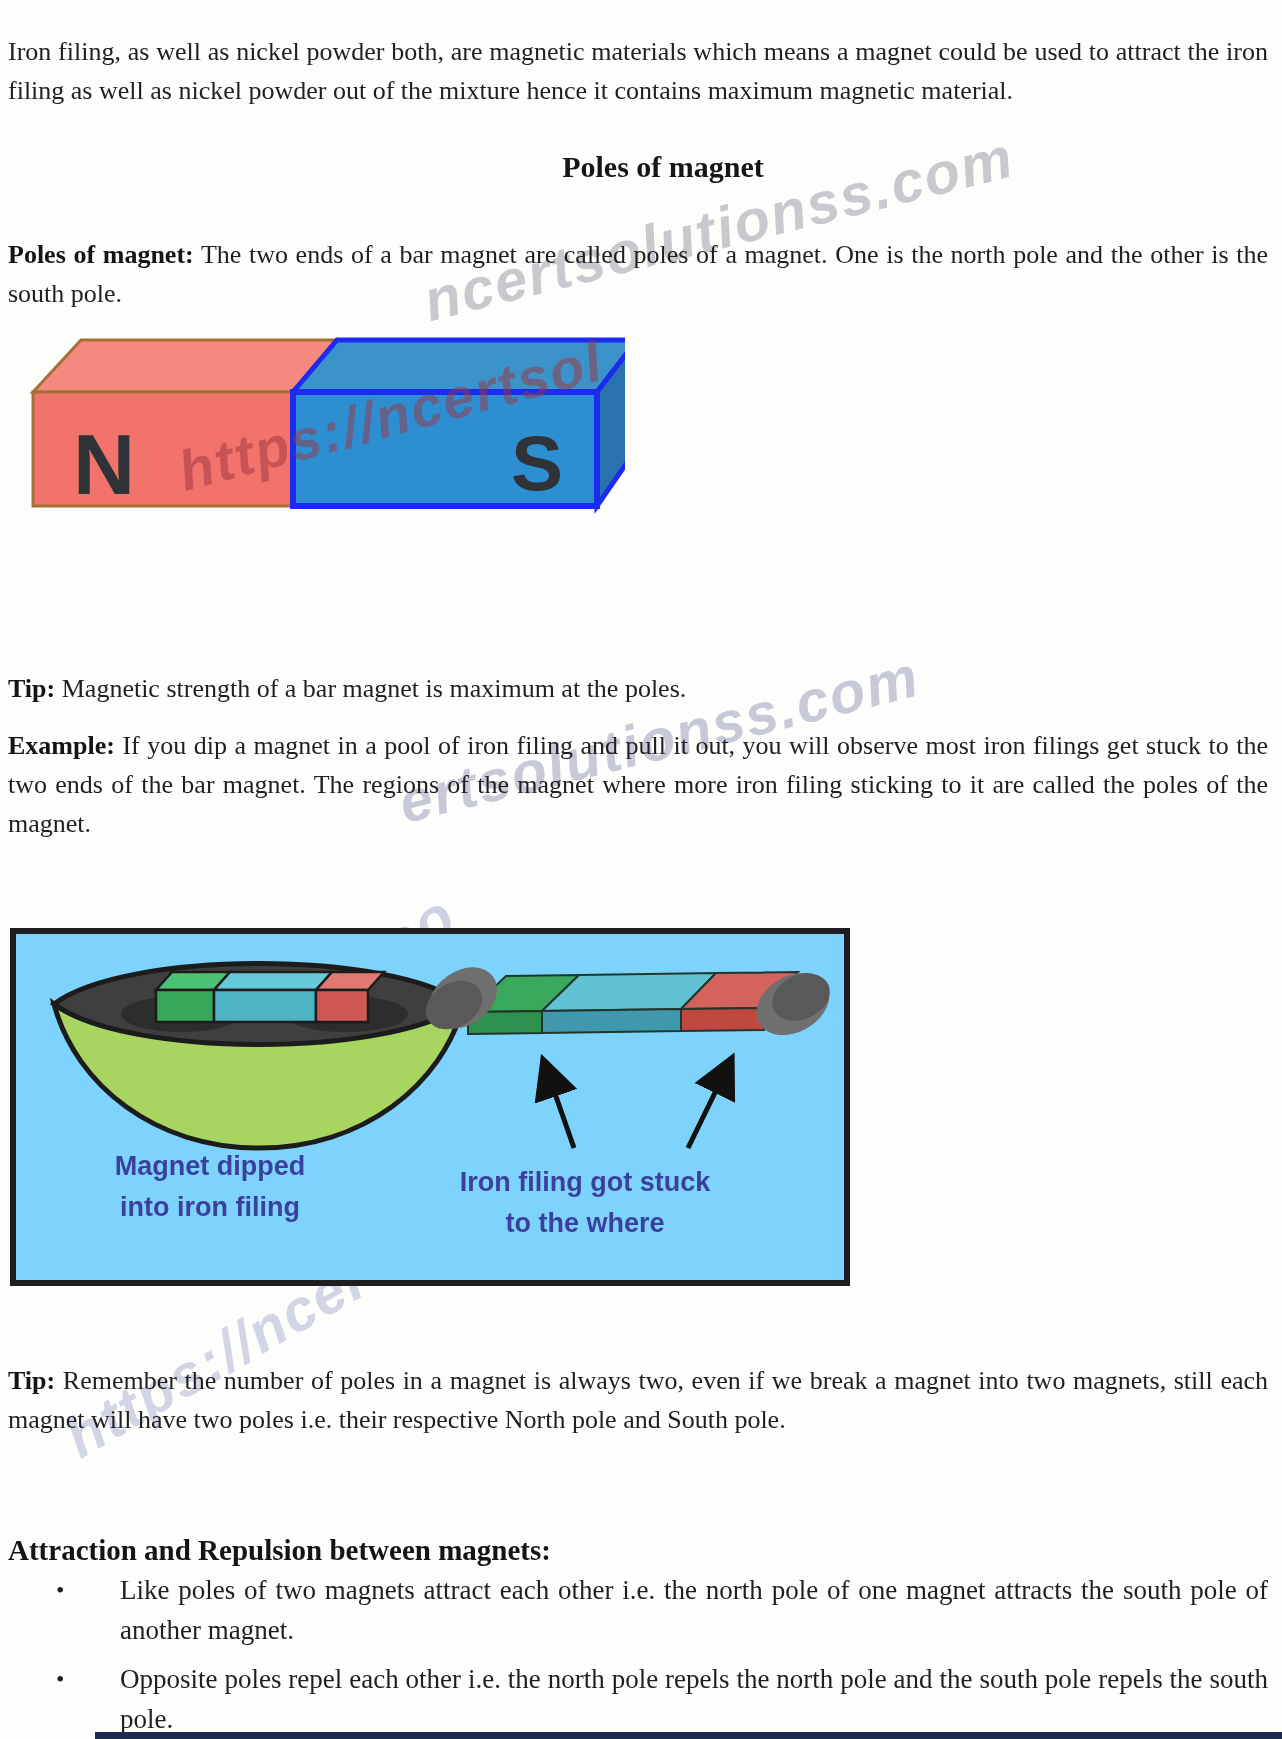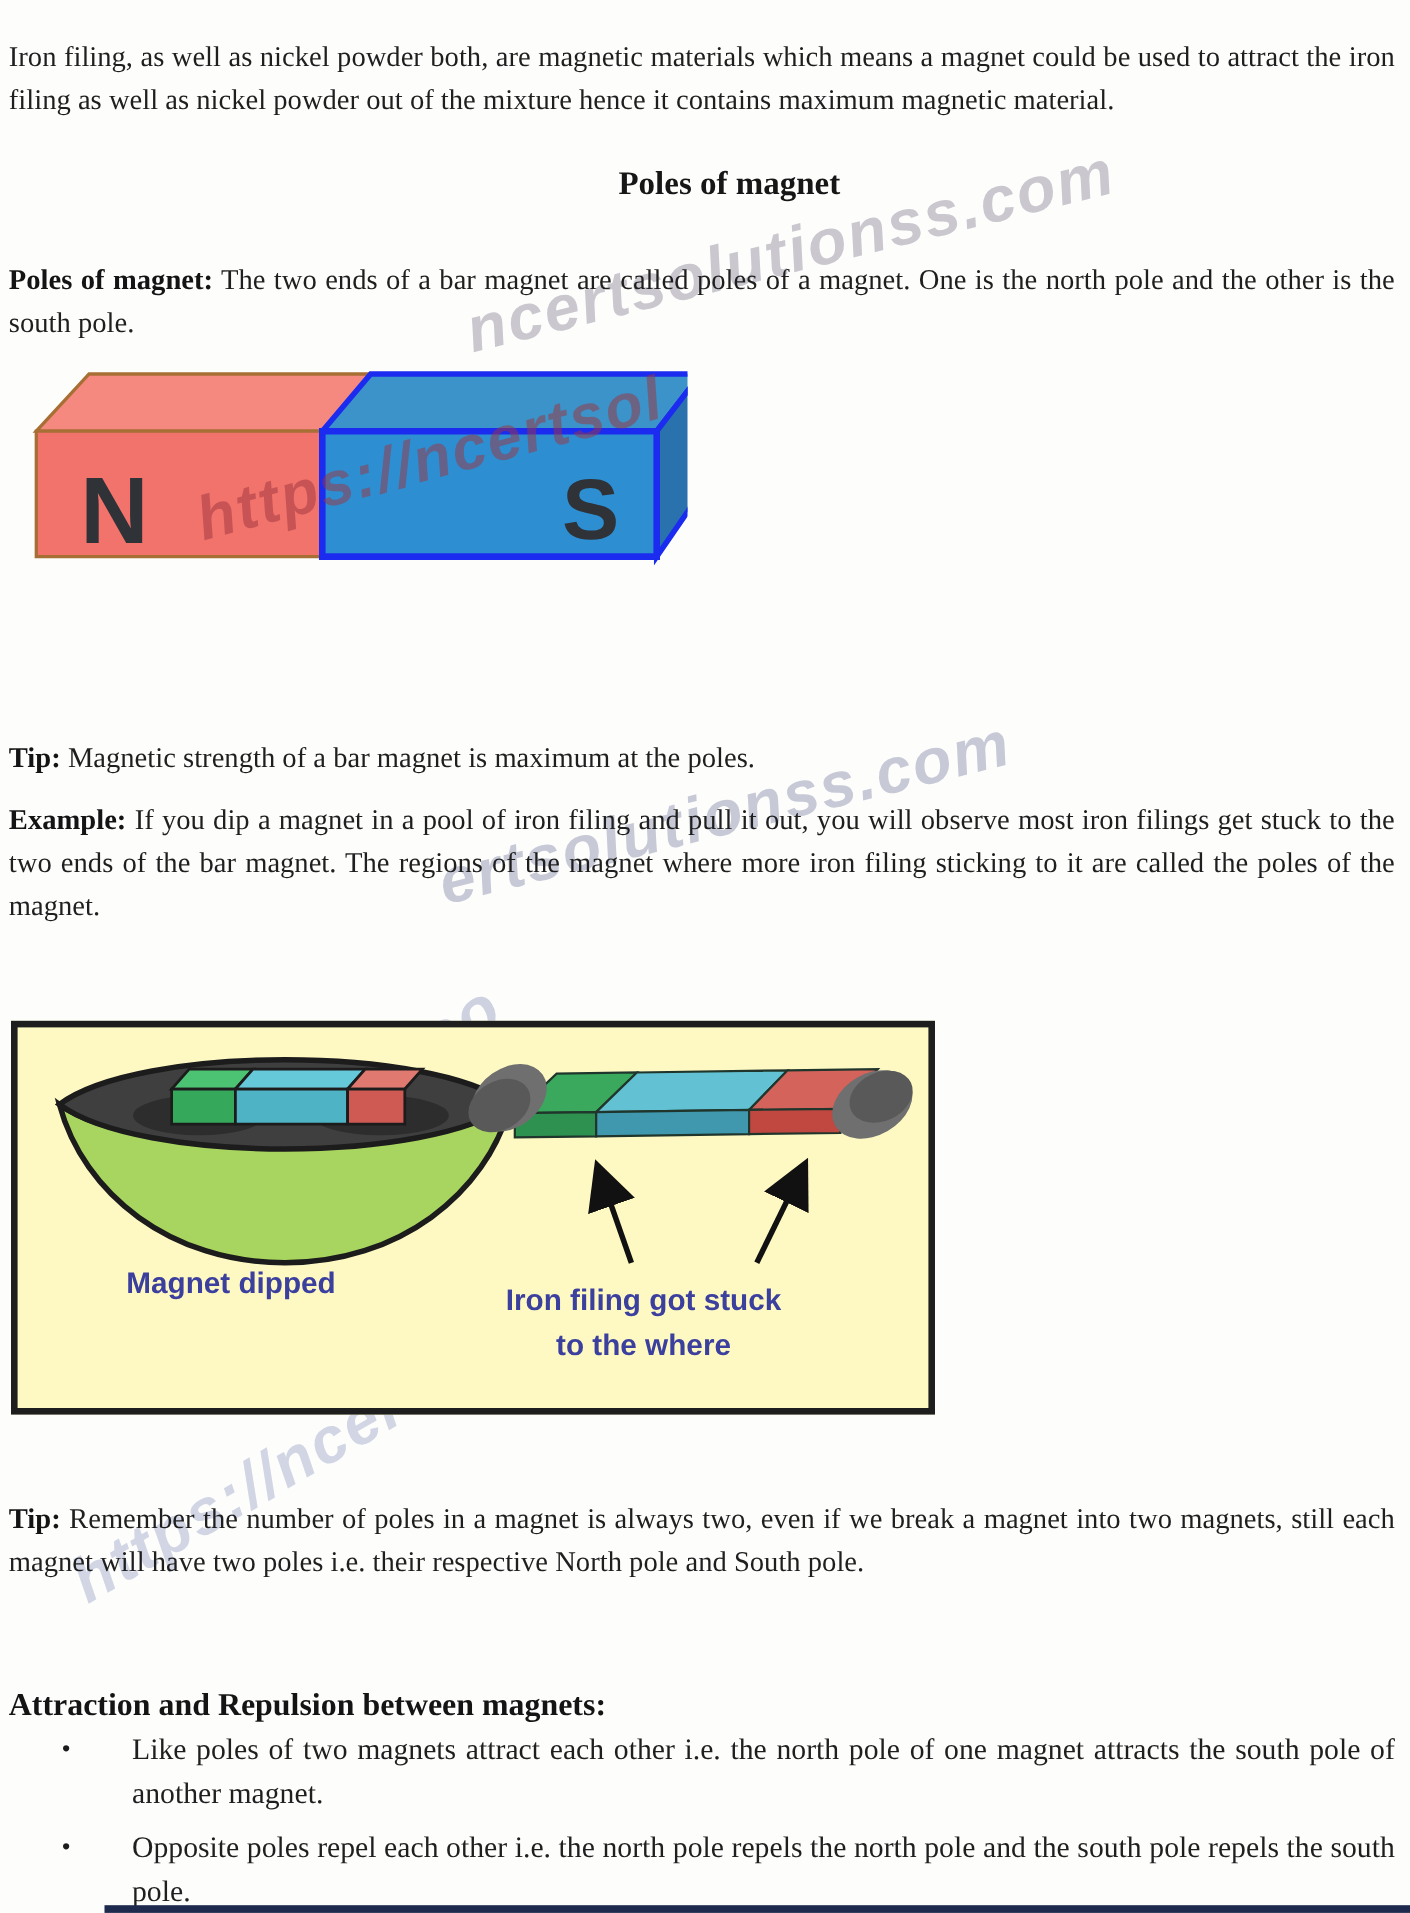--- a/index.html
+++ b/index.html
@@ -60,21 +60,21 @@
     line-height:40px;
     text-align:justify;
     color:#1f1f1f;
   }
   .magnet-svg{position:absolute;left:25px;top:330px;}
   .figure-box{
     position:absolute;
     left:10px;top:928px;
     width:828px;height:346px;
     border:6px solid #1e1e1e;
-    background:#fef9c3;
+    background:#7dd3fc;
   }
   .fig-svg{position:absolute;left:0;top:0;}
   .fig-caption{
     position:absolute;
     text-align:center;
     font-family:"Liberation Sans", sans-serif;
     font-weight:bold;
     font-size:27px;
     line-height:41px;
     color:#3b3f9e;
@@ -173,20 +173,21 @@
       <ellipse cx="438" cy="71" rx="30" ry="22" fill="#595959" transform="rotate(-30 438 71)"></ellipse>
       <ellipse cx="777" cy="70" rx="39" ry="28" fill="#6f6f6f" transform="rotate(-30 777 70)"></ellipse>
       <ellipse cx="785" cy="63" rx="30" ry="22" fill="#595959" transform="rotate(-25 785 63)"></ellipse>
 
       <line x1="558" y1="214" x2="530" y2="134" stroke="#111" stroke-width="5" marker-end="url(#ah)"></line>
       <line x1="672" y1="214" x2="712" y2="132" stroke="#111" stroke-width="5" marker-end="url(#ah)"></line>
     </svg>
 
     <div class="fig-caption cap-left">
       <div>Magnet dipped</div>
+      <div>into iron filing</div>
     </div>
     <div class="fig-caption cap-right">
       <div>Iron filing got stuck</div>
       <div>to the where</div>
     </div>
   </div>
 
   <p class="para" style="top:1335px;"><b>Tip:</b><span> Remember the number of poles in a magnet is always two, even if we break a magnet into two magnets, still each magnet will have two poles i.e. their respective North pole and South pole.</span></p>
 
   <div class="h-left" style="top:1490px;">Attraction and Repulsion between magnets:</div>

